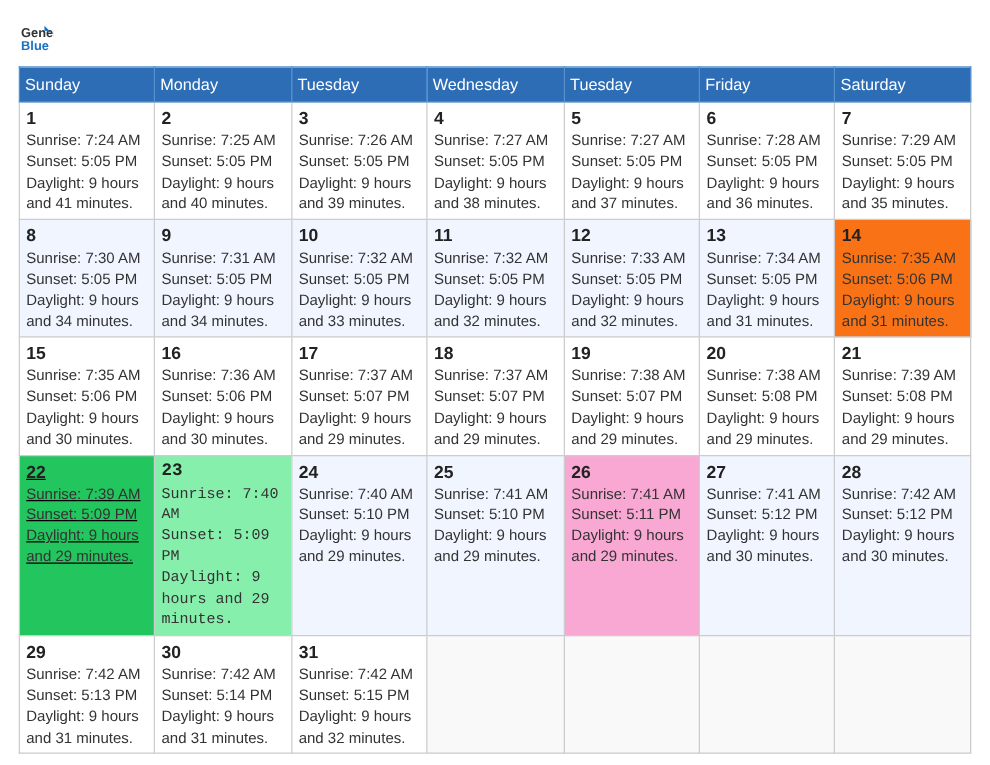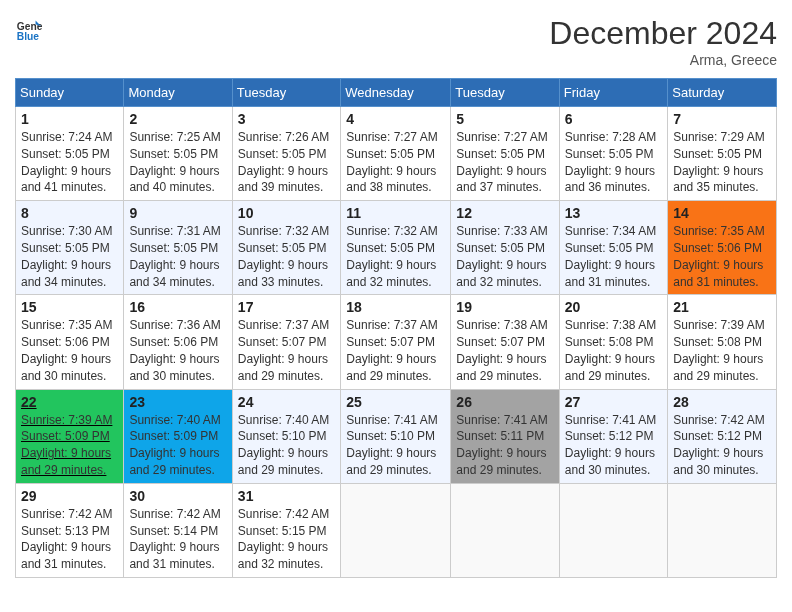--- a/index.html
+++ b/index.html
@@ -90,24 +90,20 @@
 <body>
 
 <div class="container">
   <div class="header">
     <div class="logo">
       <svg class="logo-icon" viewBox="0 0 30 30">
         <text x="2" y="16" font-size="11" font-weight="bold" fill="#333">General</text>
         <text x="2" y="27" font-size="11" font-weight="bold" fill="#1a73c4">Blue</text>
         <polygon points="22,6 28,12 22,10" fill="#1a73c4"></polygon>
       </svg>
-    </div>
-    <div class="title-block">
-      <div class="month-title">December 2024</div>
-      <div class="location">Arma, Greece</div>
     </div>
   </div>
 
   <table class="calendar">
     <thead>
       <tr>
         <th>Sunday</th>
         <th>Monday</th>
         <th>Tuesday</th>
         <th>Wednesday</th>
@@ -205,33 +201,33 @@
           <td>
         <span class="day-number">21</span>
         <span class="day-info">Sunrise: 7:39 AM<br>Sunset: 5:08 PM<br>Daylight: 9 hours and 29 minutes.</span>
       </td>
         </tr>
         <tr>
           <td style="background: #22c55e; text-decoration: underline;">
         <span class="day-number">22</span>
         <span class="day-info">Sunrise: 7:39 AM<br>Sunset: 5:09 PM<br>Daylight: 9 hours and 29 minutes.</span>
       </td>
-          <td style="background: #0ea5e9;">
+          <td style="background: #86efac; font-family: Liberation Mono, monospace;">
         <span class="day-number">23</span>
         <span class="day-info">Sunrise: 7:40 AM<br>Sunset: 5:09 PM<br>Daylight: 9 hours and 29 minutes.</span>
       </td>
           <td style="background: rgb(240, 245, 255);">
         <span class="day-number">24</span>
         <span class="day-info">Sunrise: 7:40 AM<br>Sunset: 5:10 PM<br>Daylight: 9 hours and 29 minutes.</span>
       </td>
           <td style="background: rgb(240, 245, 255);">
         <span class="day-number">25</span>
         <span class="day-info">Sunrise: 7:41 AM<br>Sunset: 5:10 PM<br>Daylight: 9 hours and 29 minutes.</span>
       </td>
-          <td style="background: #a3a3a3;">
+          <td style="background: #f9a8d4;">
         <span class="day-number">26</span>
         <span class="day-info">Sunrise: 7:41 AM<br>Sunset: 5:11 PM<br>Daylight: 9 hours and 29 minutes.</span>
       </td>
           <td style="background: rgb(240, 245, 255);">
         <span class="day-number">27</span>
         <span class="day-info">Sunrise: 7:41 AM<br>Sunset: 5:12 PM<br>Daylight: 9 hours and 30 minutes.</span>
       </td>
           <td style="background: rgb(240, 245, 255);">
         <span class="day-number">28</span>
         <span class="day-info">Sunrise: 7:42 AM<br>Sunset: 5:12 PM<br>Daylight: 9 hours and 30 minutes.</span>

